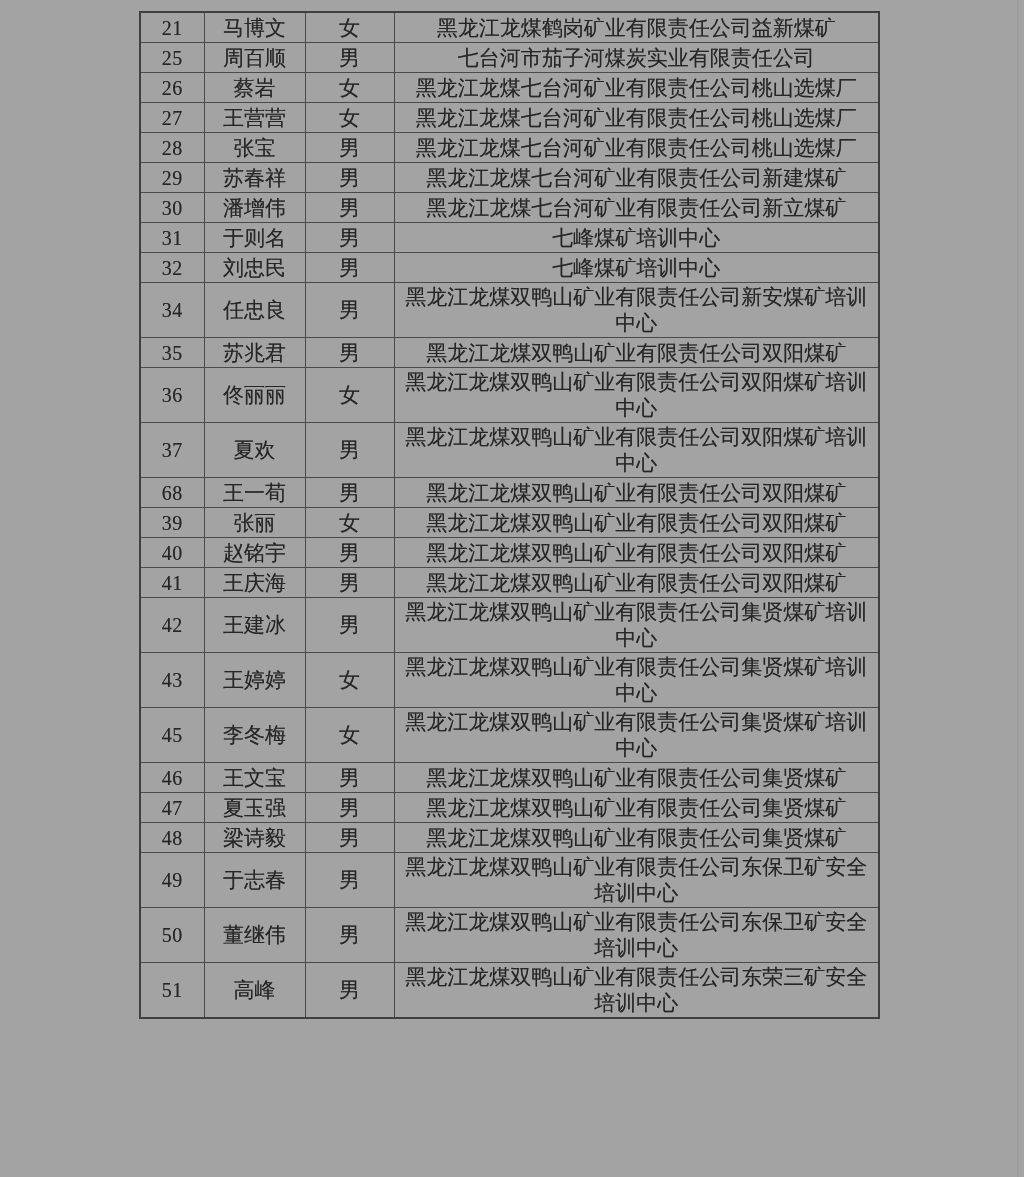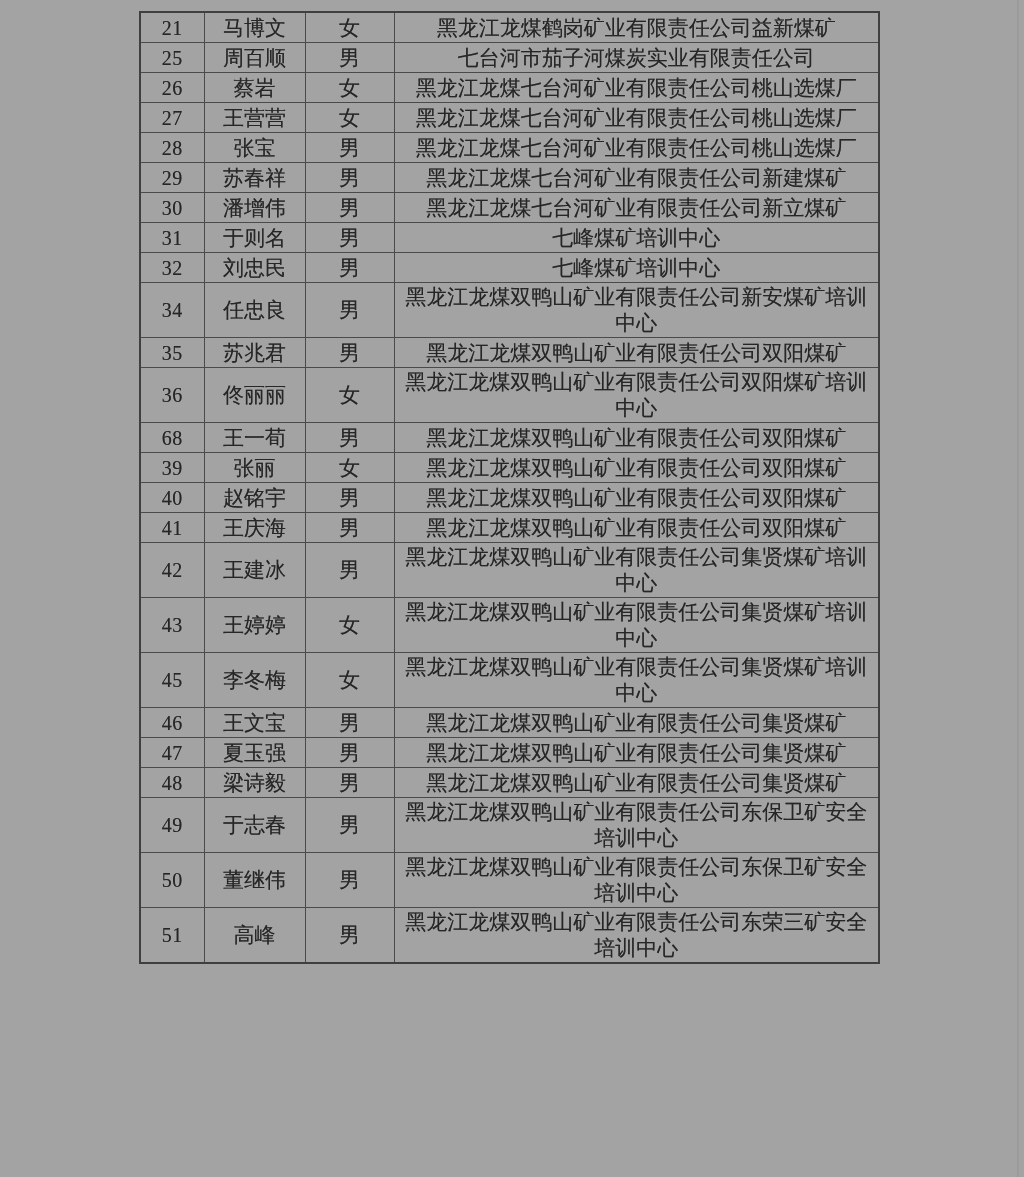--- a/index.html
+++ b/index.html
@@ -151,20 +151,26 @@
     <td class="col-org">黑龙江龙煤双鸭山矿业有限责任公司双阳煤矿</td>
   </tr>
 
   <tr>
     <td class="col-no">36</td>
     <td class="col-name">佟丽丽</td>
     <td class="col-gender">女</td>
     <td class="col-org">黑龙江龙煤双鸭山矿业有限责任公司双阳煤矿培训中心</td>
   </tr>
 
+  <tr>
+    <td class="col-no">37</td>
+    <td class="col-name">夏欢</td>
+    <td class="col-gender">男</td>
+    <td class="col-org">黑龙江龙煤双鸭山矿业有限责任公司双阳煤矿培训中心</td>
+  </tr>
 
   <tr>
     <td class="col-no">68</td>
     <td class="col-name">王一荀</td>
     <td class="col-gender">男</td>
     <td class="col-org">黑龙江龙煤双鸭山矿业有限责任公司双阳煤矿</td>
   </tr>
 
   <tr>
     <td class="col-no">39</td>

